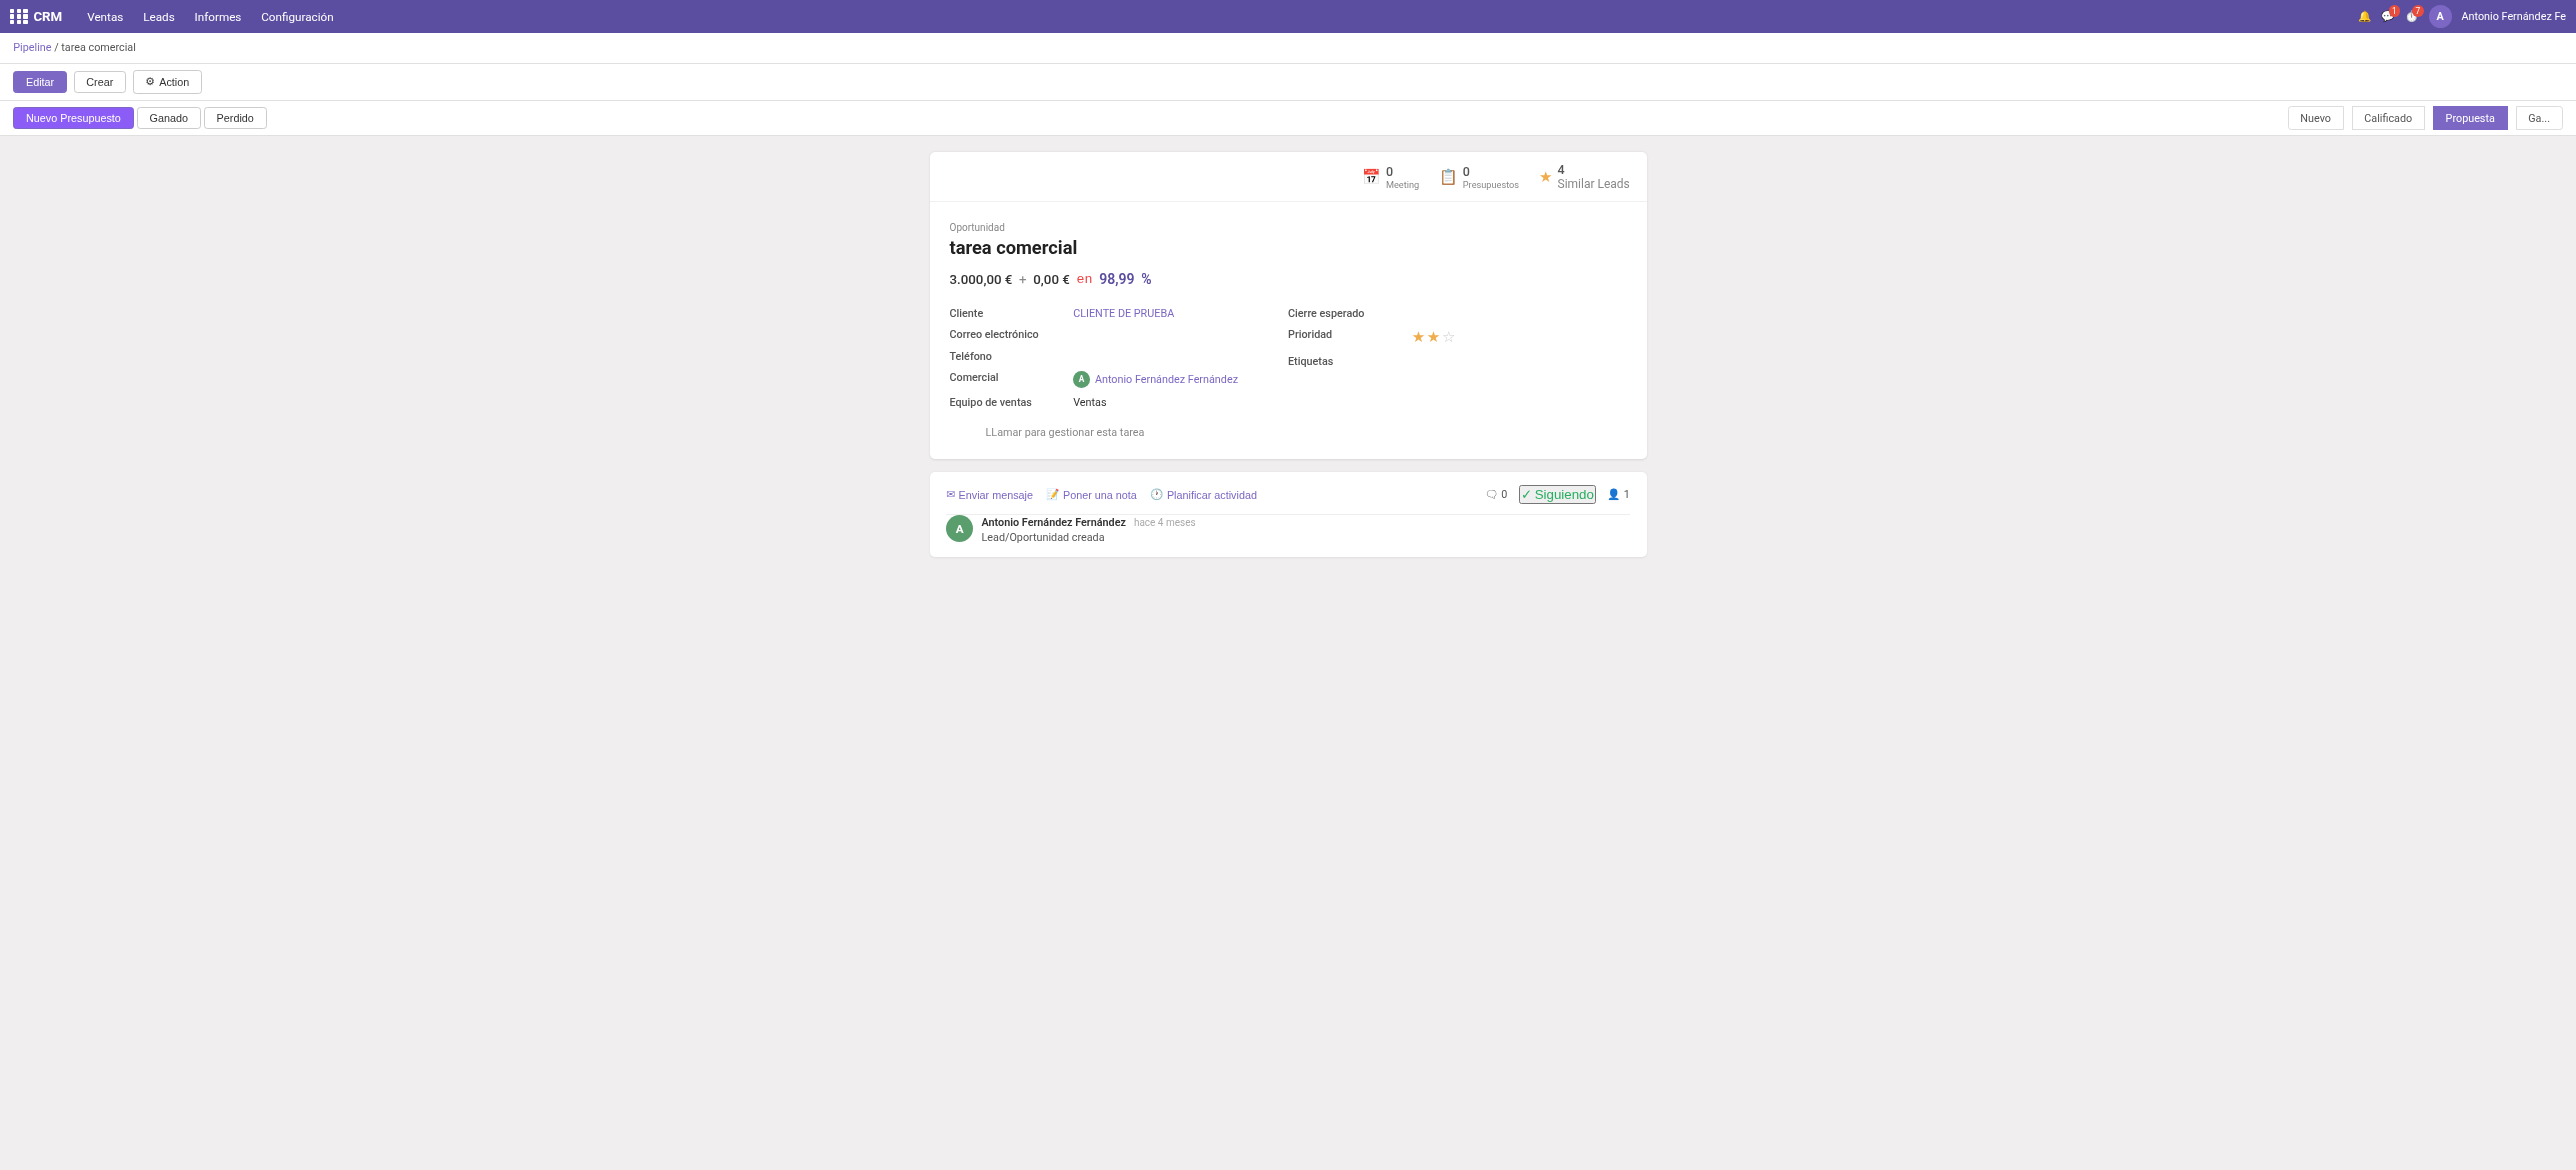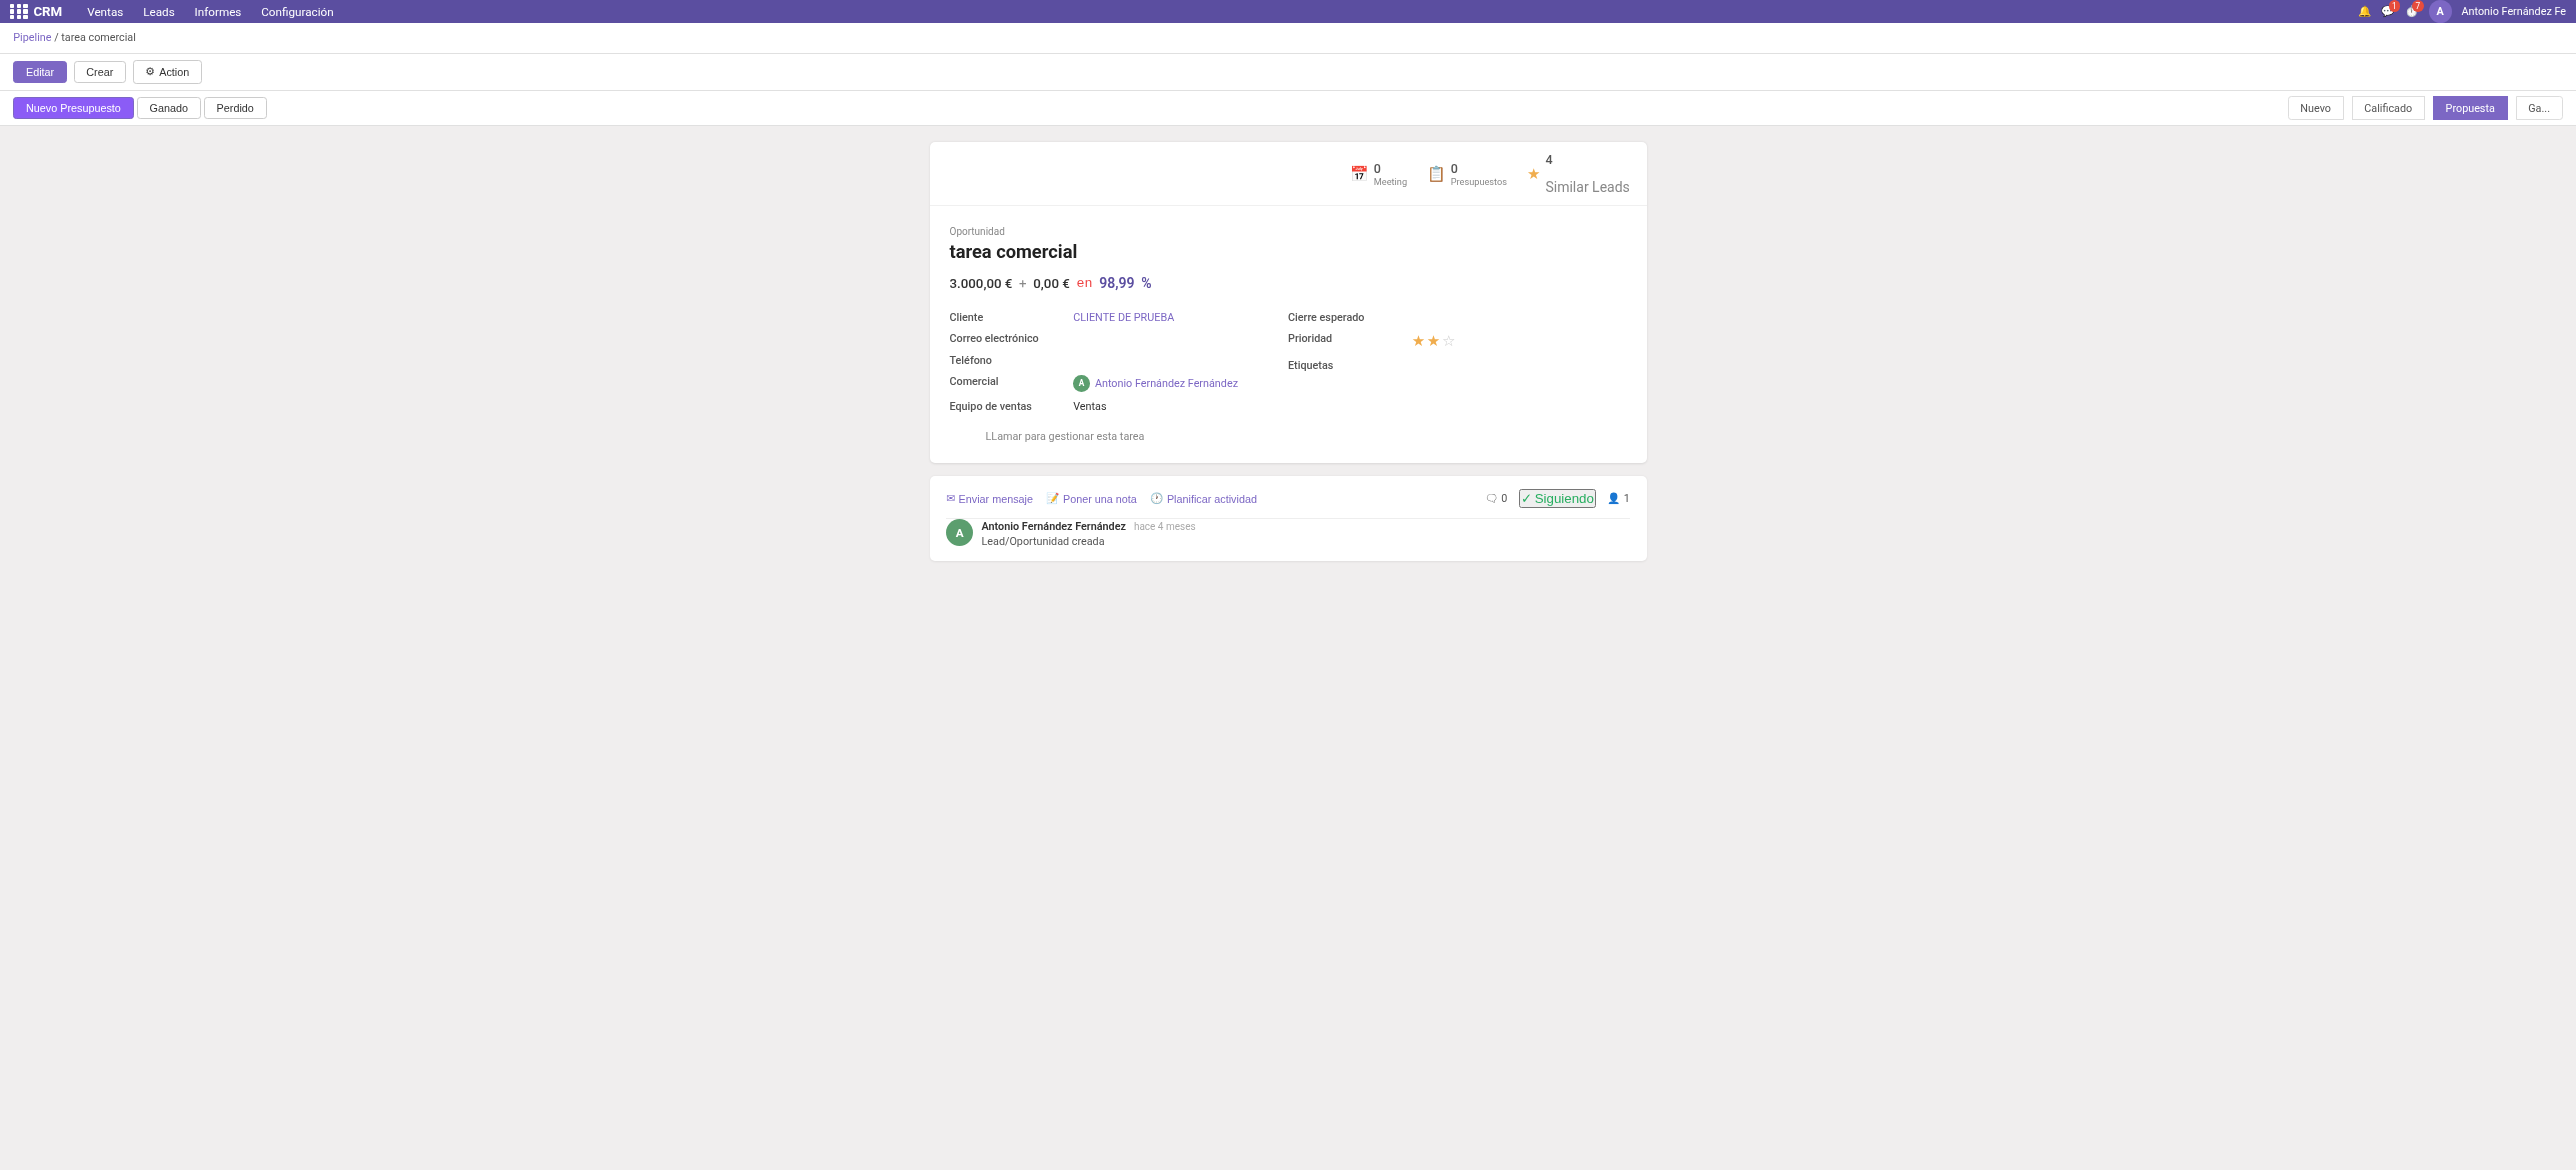--- a/index.html
+++ b/index.html
@@ -5,21 +5,21 @@
     * { box-sizing: border-box; margin: 0; padding: 0; }
     body { font-family: -apple-system, BlinkMacSystemFont, 'Segoe UI', Roboto, sans-serif; background: #f0eeee; font-size: 11.7px; color: #333; }
 
     
     .topnav {
       background: #5b4ea0;
       color: white;
       display: flex;
       align-items: center;
       padding: 0 10px;
-      height: 23px;
+      height: 33px;
       gap: 16.7px;
     }
     .topnav-brand { font-weight: bold; font-size: 13.3px; display: flex; align-items: center; gap: 5px; }
     .topnav-brand .grid-icon { display: grid; grid-template-columns: repeat(3,5px); gap: 1.7px; }
     .topnav-brand .grid-icon span { width: 4.2px; height: 4.2px; background: white; border-radius: 0.8px; display: block; }
     .topnav-menu { display: flex; gap: 3.3px; }
     .topnav-menu a { color: white; text-decoration: none; padding: 5px 8.3px; border-radius: 3.3px; font-size: 11.7px; }
     .topnav-right { margin-left: auto; display: flex; align-items: center; gap: 10px; color: white; font-size: 10.8px; }
     .topnav-right .icon-btn { position: relative; cursor: pointer; }
     .badge { background: #e74c3c; color: white; border-radius: 8.3px; font-size: 8.3px; padding: 0.8px 3.3px; position: absolute; top: -5px; right: -5px; }
@@ -187,21 +187,21 @@
         <span class="stat-icon">📋</span>
         <div>
           <div class="stat-count">0</div>
           <div style="font-size:9.2px;">Presupuestos</div>
         </div>
       </div>
       <div class="stat-item">
         <span class="star-icon">★</span>
         <div>
           <div class="stat-count">4</div>
-          <div style="font-size:14px;margin-top:12px;">Similar Leads</div>
+          <div style="font-size:12px;">Similar Leads</div>
         </div>
       </div>
     </div>
 
     <div class="card-body">
       <div class="opportunity-label">Oportunidad</div>
       <div class="opportunity-title">tarea comercial</div>
 
       <div class="revenue-row">
         <span class="revenue-main">3.000,00 €</span>

